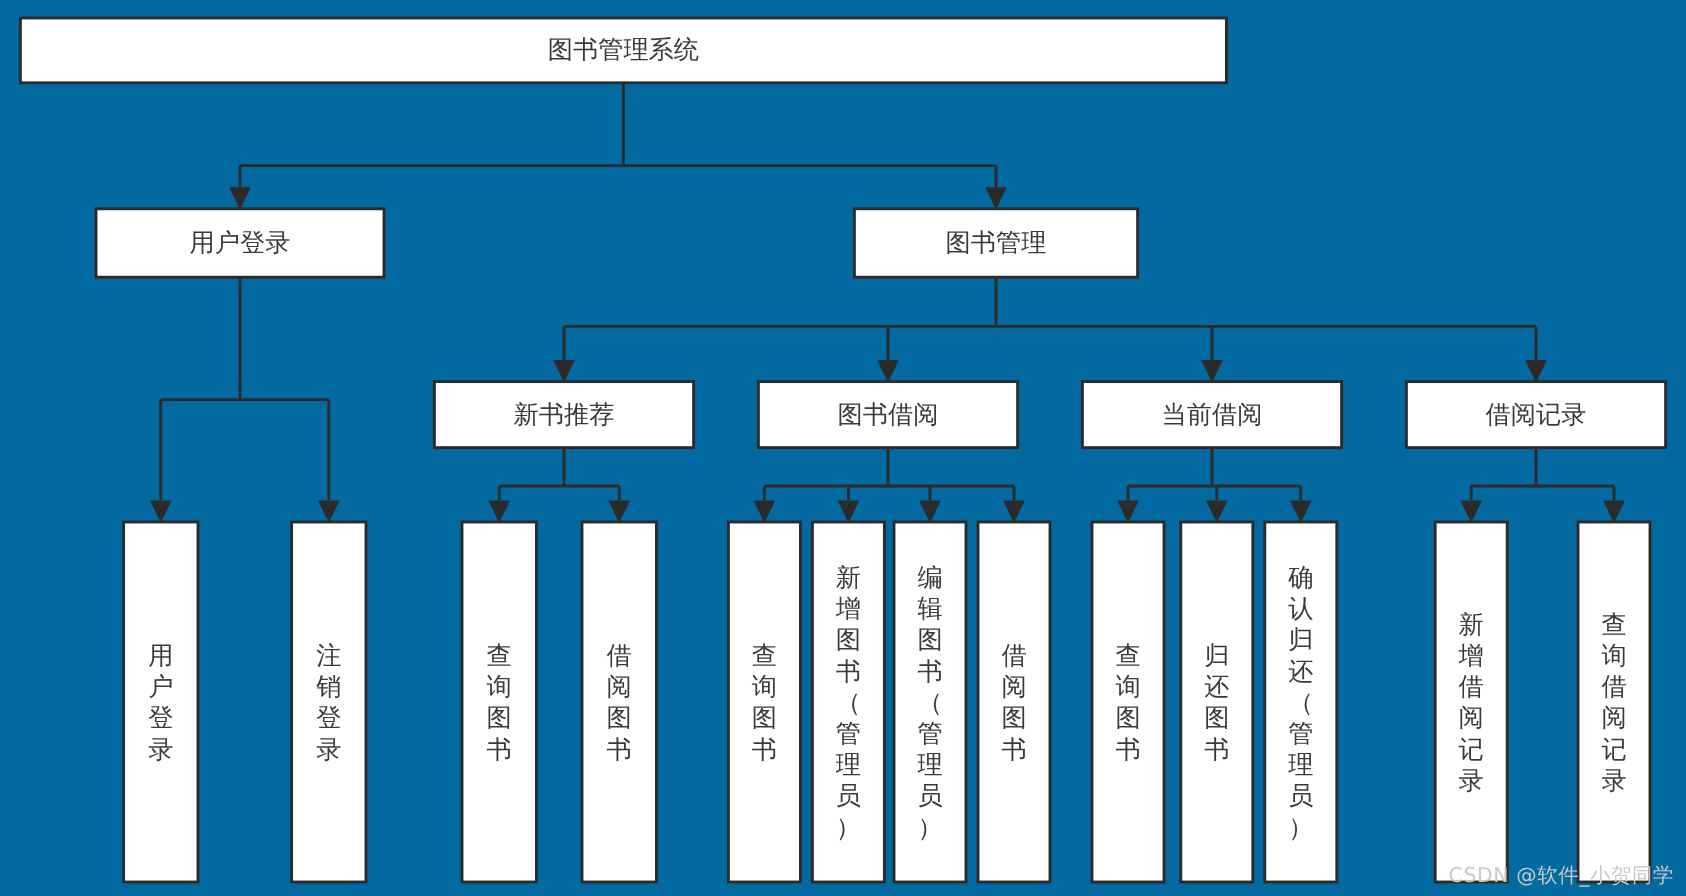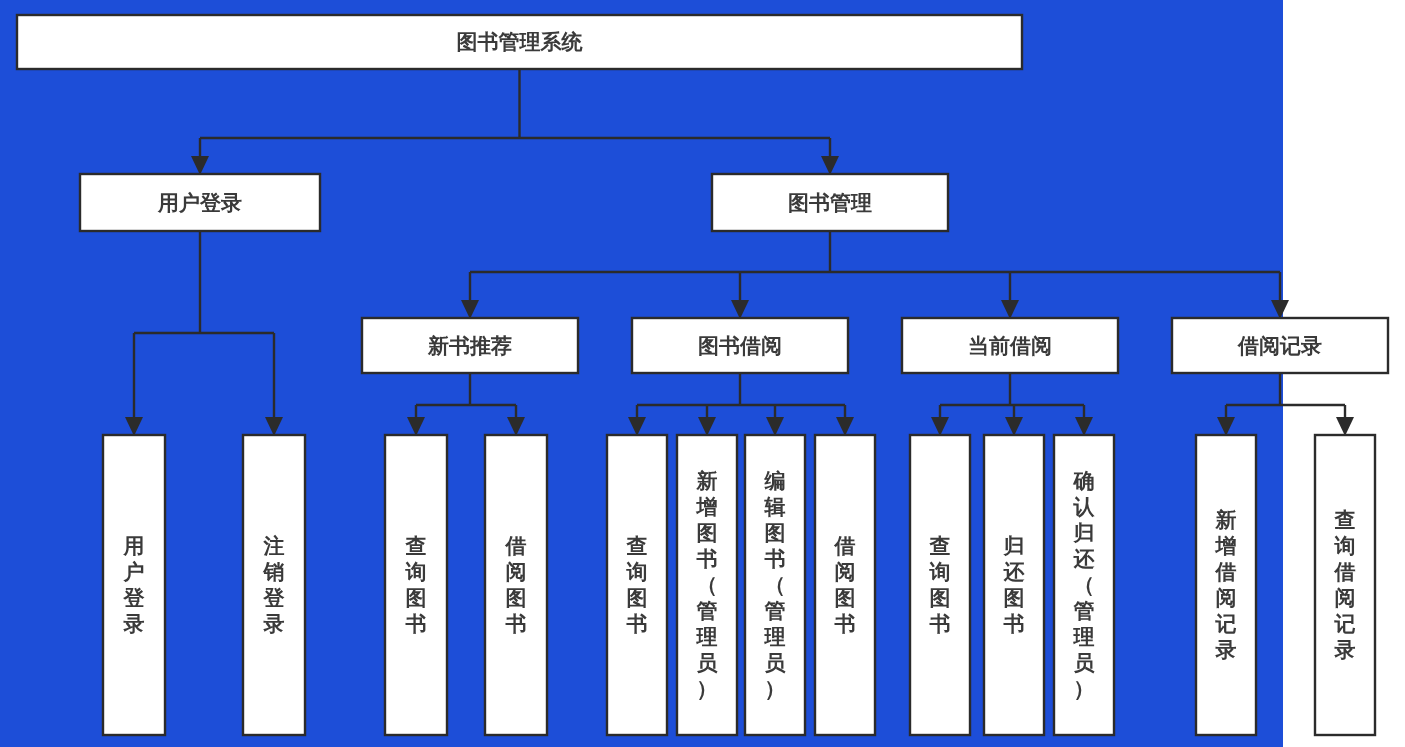--- a/index.html
+++ b/index.html
@@ -8,24 +8,23 @@
     background: #ffffff;
   }
   body {
     width: 1405px;
     height: 747px;
     font-family: "DejaVu Sans", "Liberation Sans", sans-serif;
     overflow: hidden;
   }
   #diagram-root {
     position: relative;
-    width: 1283px;
+    width: 1405px;
     height: 747px;
-    background: #1d4ed8;
-    font-weight: bold;
+    background: #0369a1;
   }
   svg#flow-svg {
     position: absolute;
     left: 0;
     top: 0;
     width: 1405px;
     height: 747px;
     display: block;
   }
   .node-box {
@@ -216,13 +215,14 @@
         <g>
           <rect x="1196" y="435" width="60" height="300" class="node-box"></rect>
           <text class="node-label-v" x="1226" y="527.28"><tspan x="1226" dy="0">新</tspan><tspan x="1226" dy="26">增</tspan><tspan x="1226" dy="26">借</tspan><tspan x="1226" dy="26">阅</tspan><tspan x="1226" dy="26">记</tspan><tspan x="1226" dy="26">录</tspan></text>
         </g>
         <g>
           <rect x="1315" y="435" width="60" height="300" class="node-box"></rect>
           <text class="node-label-v" x="1345" y="527.28"><tspan x="1345" dy="0">查</tspan><tspan x="1345" dy="26">询</tspan><tspan x="1345" dy="26">借</tspan><tspan x="1345" dy="26">阅</tspan><tspan x="1345" dy="26">记</tspan><tspan x="1345" dy="26">录</tspan></text>
         </g>
       </g>
   </svg>
+  <div class="watermark">CSDN @软件_小贺同学</div>
 </div>
 
 </body></html>

